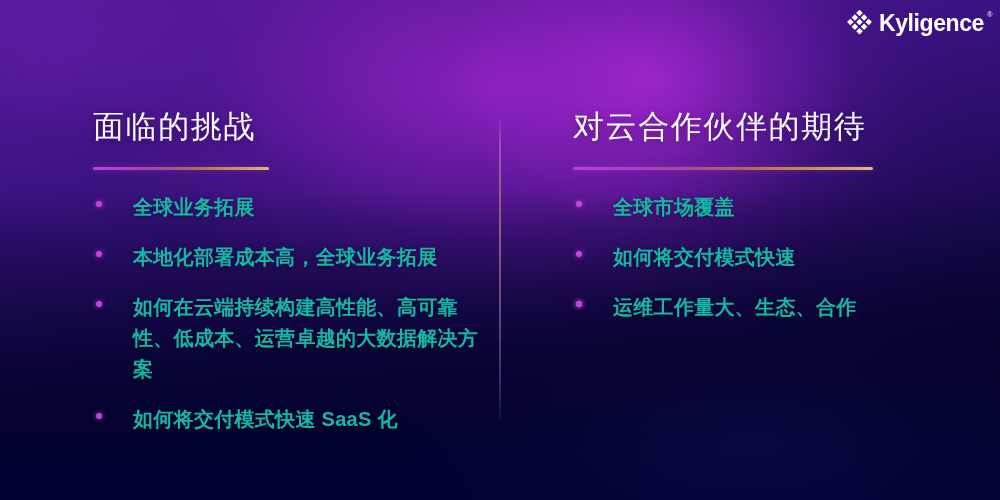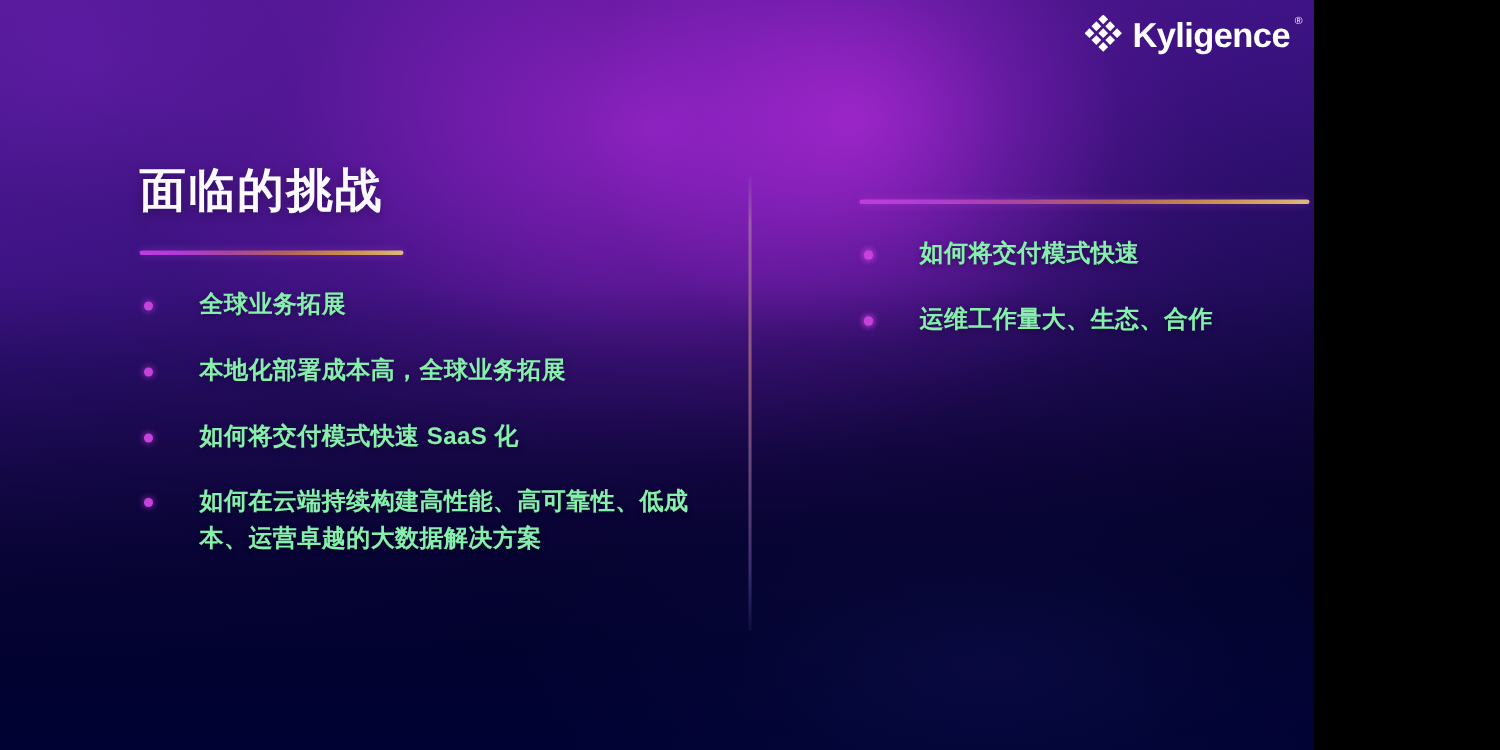--- a/index.html
+++ b/index.html
@@ -6,21 +6,21 @@
     margin: 0;
     padding: 0;
     background: #000;
   }
   body {
     font-family: "Liberation Sans", "DejaVu Sans", sans-serif;
   }
 
   #slide {
     position: relative;
-    width: 876px;
+    width: 1000px;
     height: 500px;
     overflow: hidden;
     background: #0a0733;
   }
 
   
   .bg-base {
     position: absolute;
     inset: 0;
     background: linear-gradient(170deg,
@@ -130,21 +130,21 @@
   .col {
     position: absolute;
     top: 110px;
   }
   .col-left  { left: 93px;  width: 390px; }
   .col-right { left: 573px; width: 400px; }
 
   .heading {
     color: #fbfaff;
     font-size: 31px;
-    font-weight: bold;
+    font-weight: normal;
     letter-spacing: 1.6px;
     line-height: 1.1;
     margin: 0;
     text-shadow: 0 2px 8px rgba(0, 0, 0, 0.35);
     white-space: nowrap;
   }
   .heading-rule {
     height: 3px;
     margin-top: 23px;
     border-radius: 2px;
@@ -163,22 +163,22 @@
 
   .bullets {
     list-style: none;
     margin: 22px 0 0 0;
     padding: 0;
   }
   .bullet {
     position: relative;
     padding-left: 40px;
     margin-bottom: 19px;
-    color: #86efac;
-    font-size: 16px;
+    color: #14b8a6;
+    font-size: 20px;
     font-weight: bold;
     line-height: 1.55;
     letter-spacing: 0.3px;
     text-shadow: 0 1px 4px rgba(0, 0, 0, 0.40);
   }
   .bullet:last-child { margin-bottom: 0; }
   .bullet .dot {
     position: absolute;
     left: 3px;
     top: 9px;
@@ -247,36 +247,38 @@
       <li class="bullet">
         <span class="dot"></span>
         <span class="txt">全球业务拓展</span>
       </li>
       <li class="bullet">
         <span class="dot"></span>
         <span class="txt">本地化部署成本高，全球业务拓展</span>
       </li>
       <li class="bullet">
         <span class="dot"></span>
+        <span class="txt">如何在云端持续构建高性能、高可靠性、低成本、运营卓越的大数据解决方案</span>
+      </li>
+      <li class="bullet">
+        <span class="dot"></span>
         <span class="txt">如何将交付模式快速 SaaS 化</span>
-      </li>
-      <li class="bullet">
-        <span class="dot"></span>
-        <span class="txt">如何在云端持续构建高性能、高可靠性、低成本、运营卓越的大数据解决方案</span>
       </li>
     </ul>
   </div>
 
   <div class="divider"></div>
 
   <div class="col col-right">
+    <h1 class="heading">对云合作伙伴的期待</h1>
     <div class="heading-rule rule-right"></div>
     <ul class="bullets">
       <li class="bullet">
         <span class="dot"></span>
+        <span class="txt">全球市场覆盖</span>
       </li>
       <li class="bullet">
         <span class="dot"></span>
         <span class="txt">如何将交付模式快速</span>
       </li>
       <li class="bullet">
         <span class="dot"></span>
       </li>
       <li class="bullet">
         <span class="dot"></span>

